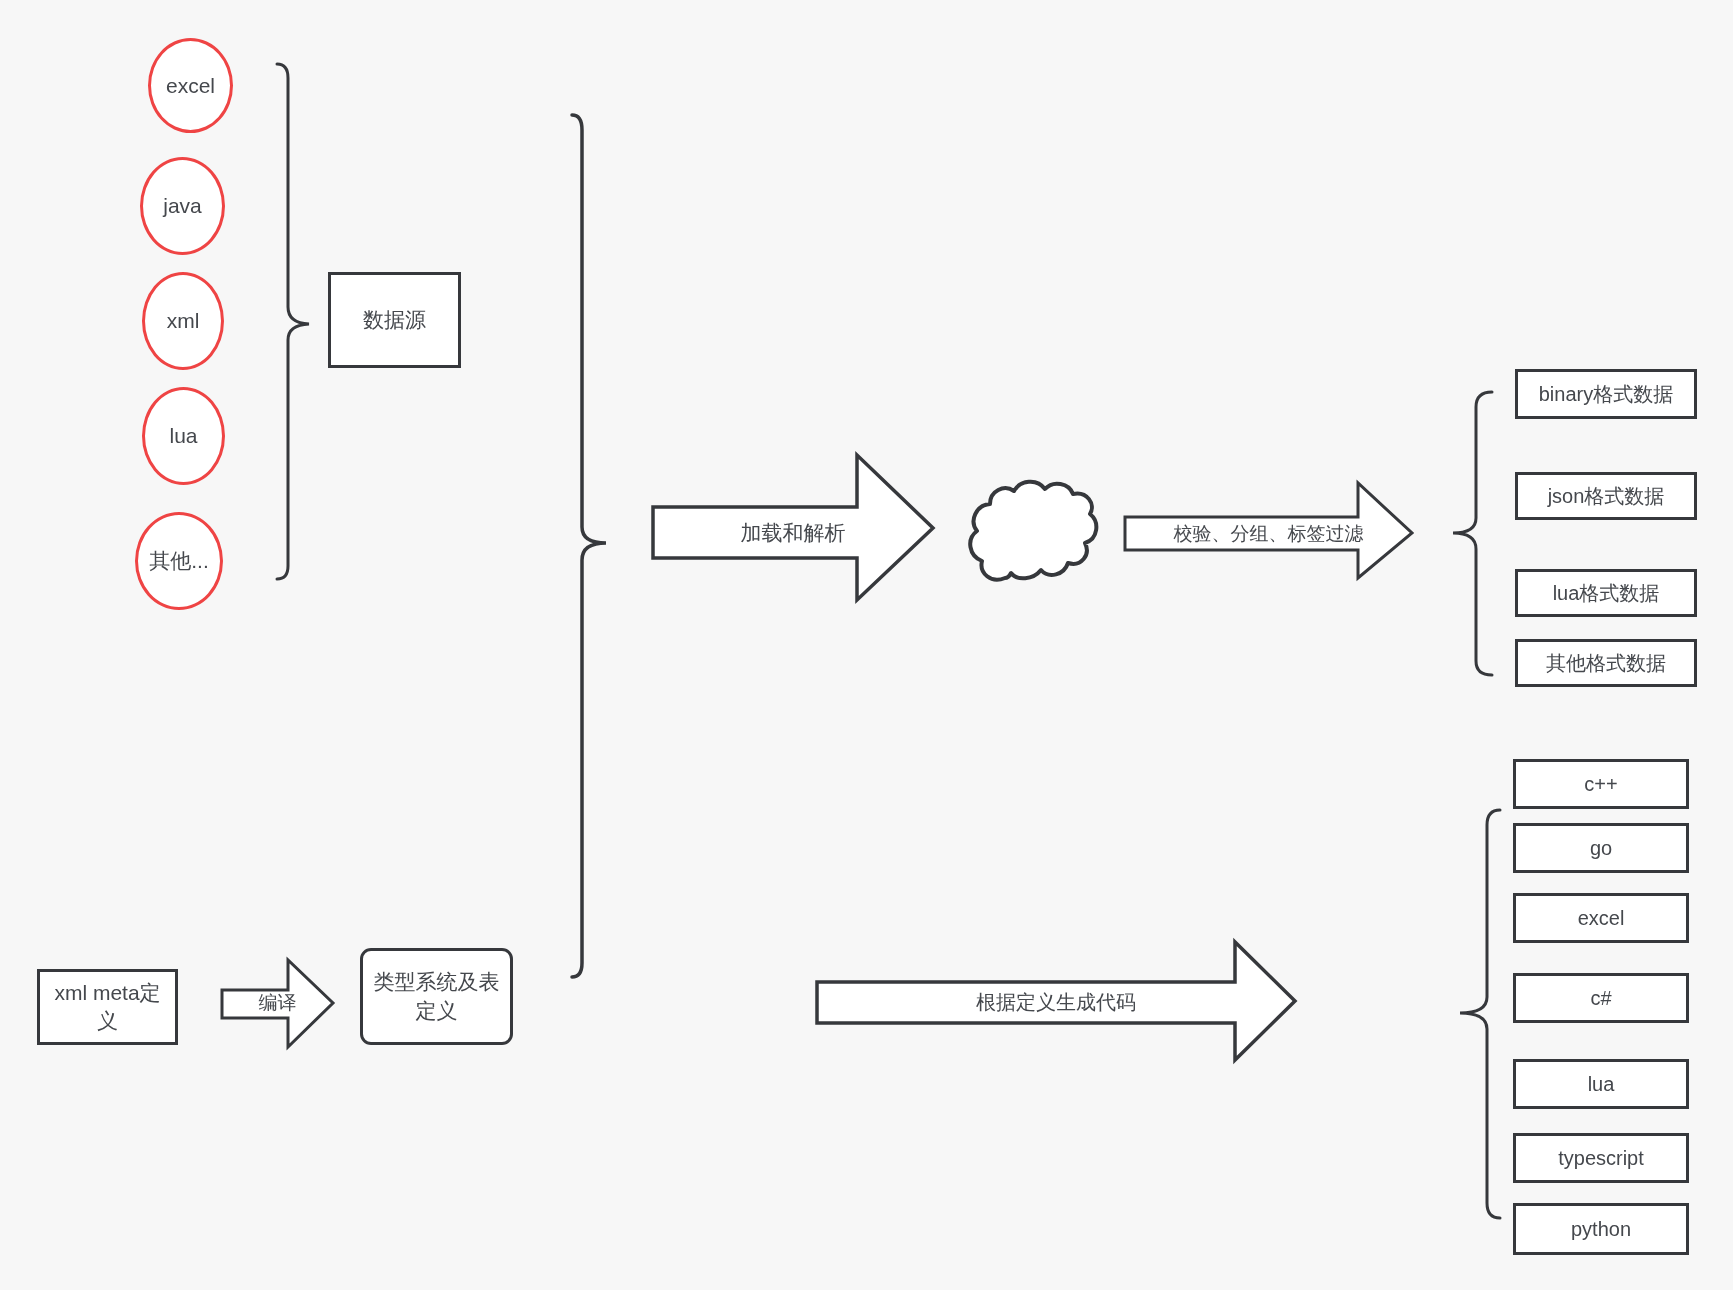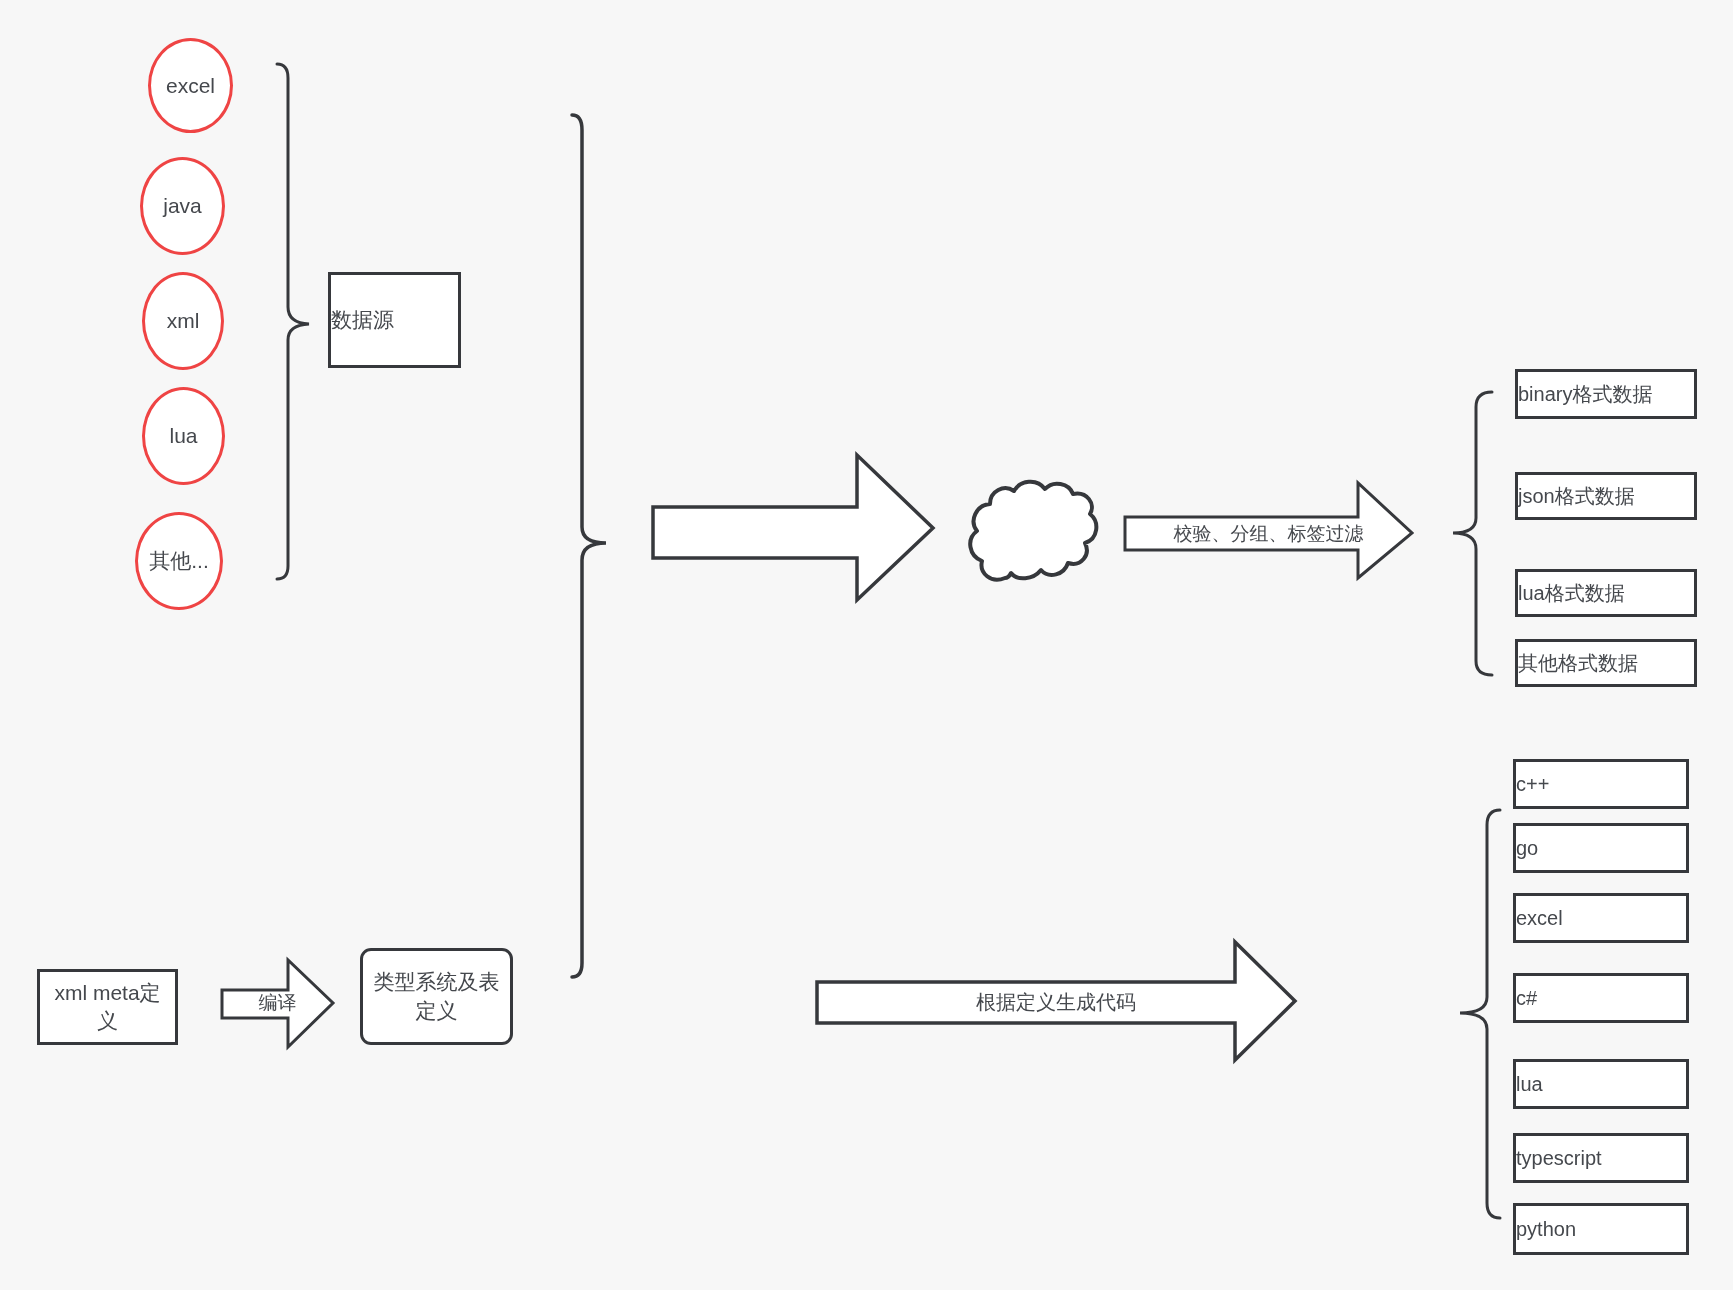--- a/index.html
+++ b/index.html
@@ -18,21 +18,21 @@
     border-radius:50%;
     background:#ffffff;
     display:flex;align-items:center;justify-content:center;
     font-size:21px;
     box-sizing:border-box;
   }
   .rbox{
     position:absolute;
     border:3px solid #36383c;
     background:#ffffff;
-    display:flex;align-items:center;
+    display:flex;align-items:center;justify-content:center;
     font-size:20px;
     box-sizing:border-box;
     text-align:center;
     line-height:1.35;
   }
   .rounded{border-radius:11px;}
   .shape-label{
     position:absolute;
     display:flex;align-items:center;justify-content:center;
     text-align:center;
@@ -79,20 +79,21 @@
     <span>lua</span>
   </div>
   <div class="ellipse" style="left:135px;top:512px;width:88px;height:98px;">
     <span>其他...</span>
   </div>
 
   <div class="rbox" style="left:328px;top:272px;width:133px;height:96px;font-size:21px;">
     <span>数据源</span>
   </div>
 
+  <div class="shape-label" style="left:653px;top:507px;width:280px;height:51px;font-size:21px;">加载和解析</div>
   <div class="shape-label" style="left:1125px;top:517px;width:287px;height:33px;font-size:19px;">校验、分组、标签过滤</div>
   <div class="shape-label" style="left:222px;top:988px;width:111px;height:30px;font-size:19px;">编译</div>
   <div class="shape-label" style="left:817px;top:982px;width:478px;height:41px;font-size:20px;">根据定义生成代码</div>
 
   <div class="rbox" style="left:1515px;top:369px;width:182px;height:50px;">
     <span>binary格式数据</span>
   </div>
   <div class="rbox" style="left:1515px;top:472px;width:182px;height:48px;">
     <span>json格式数据</span>
   </div>

